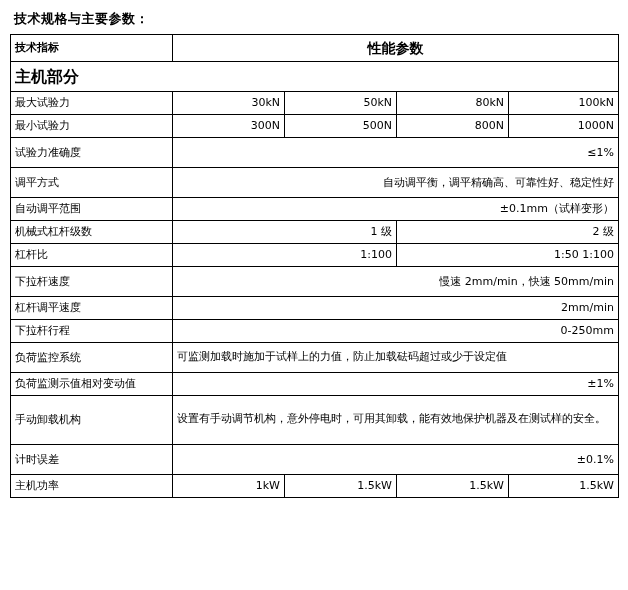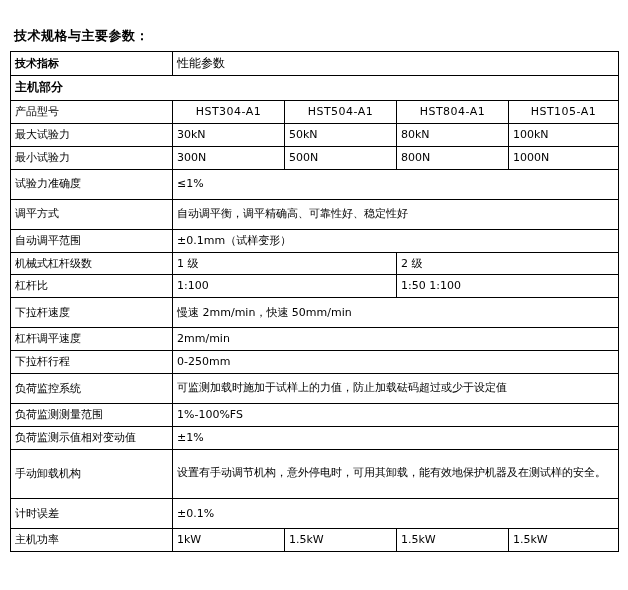--- a/index.html
+++ b/index.html
@@ -12,21 +12,21 @@
     height: 590px;
     font-family: "DejaVu Sans", "Liberation Sans", sans-serif;
     color: #000000;
     overflow: hidden;
   }
   .page {
     width: 628px;
     height: 465px;
     position: relative;
     box-sizing: border-box;
-    padding: 25px 10px 0 10px;
+    padding: 8px 10px 0 10px;
   }
   .doc-title {
     font-size: 13px;
     font-weight: bold;
     margin: 2px 0 6px 4px;
     letter-spacing: 0.5px;
   }
   table.spec {
     border-collapse: collapse;
     width: 608px;
@@ -37,38 +37,39 @@
     border: 1px solid #000000;
     padding: 3px 4px;
     vertical-align: middle;
     line-height: 1.45;
   }
   .c-label {
     text-align: left;
     padding-left: 5px;
   }
   .c-center {
-    text-align: left;
+    text-align: right;
     margin-top: 11px;
   }
   .c-left-pad {
     text-align: left;
     padding-left: 6px;
     font-family: Liberation Mono, monospace;
   }
   .hdr {
     font-weight: bold;
   }
   .hdr-center {
-    font-weight: normal;
-    font-size: 12px;
+    font-weight: bold;
+    text-align: center;
+    font-size: 14px;
   }
   .section-row td {
     font-weight: bold;
-    font-size: 12px;
+    font-size: 16px;
   }
   .tall {
     height: 30px;
   }
   .model-cell {
     text-align: center;
     letter-spacing: 0.5px;
   }
   .two-line {
     line-height: 1.5;
@@ -91,27 +92,20 @@
     <tbody>
       <tr>
         <td class="hdr c-label">技术指标</td>
         <td class="hdr-center" colspan="4">性能参数</td>
       </tr>
 
       <tr class="section-row">
         <td class="c-label" colspan="5">主机部分</td>
       </tr>
 
-      <tr>
-        <td class="c-label">产品型号</td>
-        <td class="model-cell">HST304-A1</td>
-        <td class="model-cell">HST504-A1</td>
-        <td class="model-cell">HST804-A1</td>
-        <td class="model-cell">HST105-A1</td>
-      </tr>
 
       <tr>
         <td class="c-label">最大试验力</td>
         <td class="c-center">30kN</td>
         <td class="c-center">50kN</td>
         <td class="c-center">80kN</td>
         <td class="c-center">100kN</td>
       </tr>
 
       <tr>
@@ -164,24 +158,20 @@
         <td class="c-label">下拉杆行程</td>
         <td class="c-center" colspan="4">0-250mm</td>
       </tr>
 
 
       <tr class="tall">
         <td class="c-label">负荷监控系统</td>
         <td class="c-left-pad" colspan="4">可监测加载时施加于试样上的力值，防止加载砝码超过或少于设定值</td>
       </tr>
 
-      <tr>
-        <td class="c-label">负荷监测测量范围</td>
-        <td class="c-center" colspan="4">1%-100%FS</td>
-      </tr>
 
       <tr>
         <td class="c-label">负荷监测示值相对变动值</td>
         <td class="c-center" colspan="4">±1%</td>
       </tr>
 
       <tr>
         <td class="c-label">手动卸载机构</td>
         <td class="c-left-pad two-line" colspan="4" style="height:42px">设置有手动调节机构，意外停电时，可用其卸载，能有效地保护机器及在测试样的安全。</td>
       </tr>

